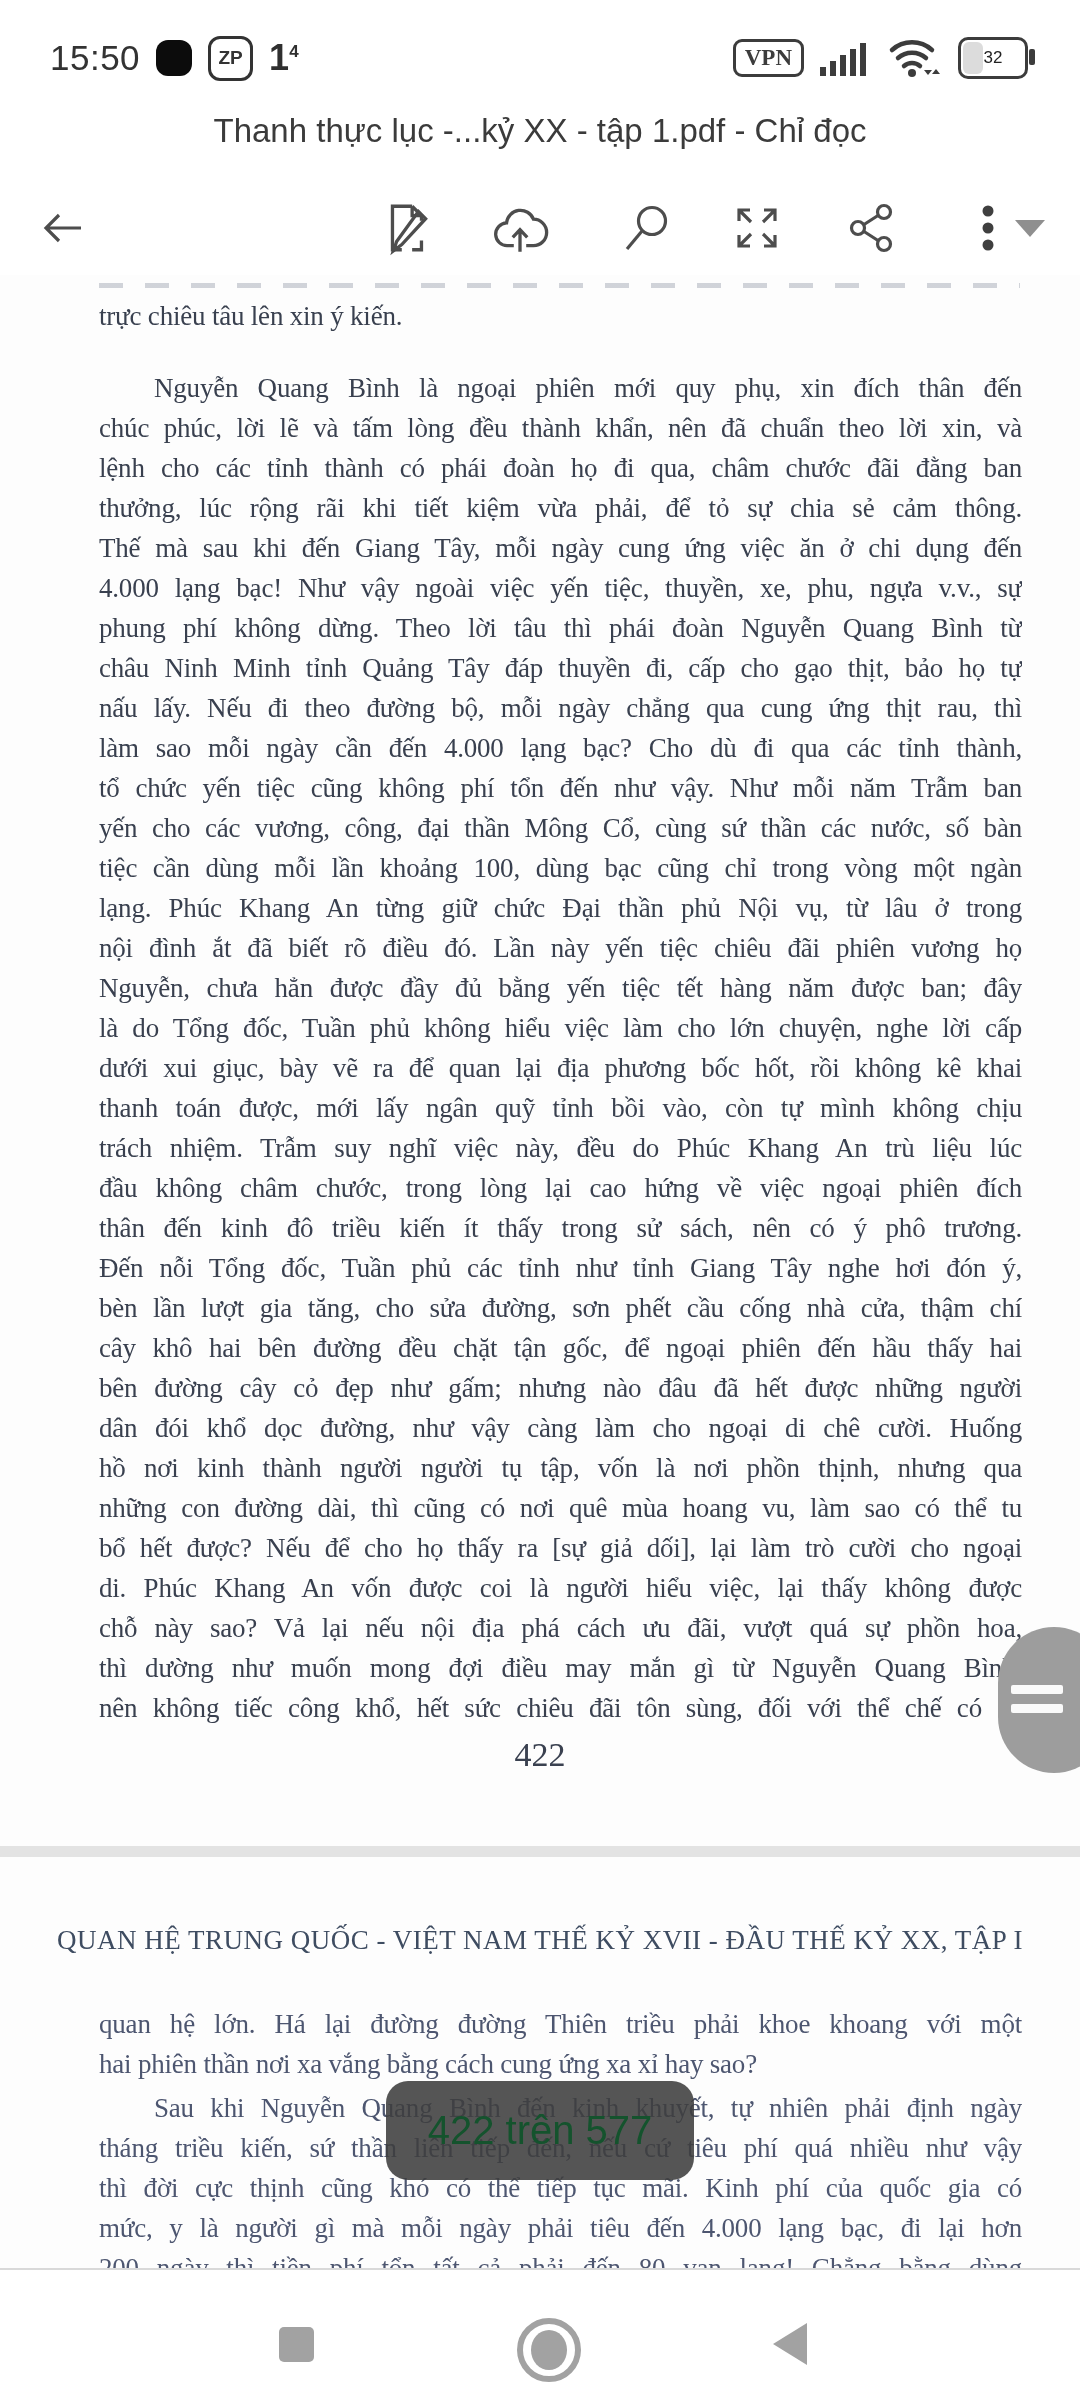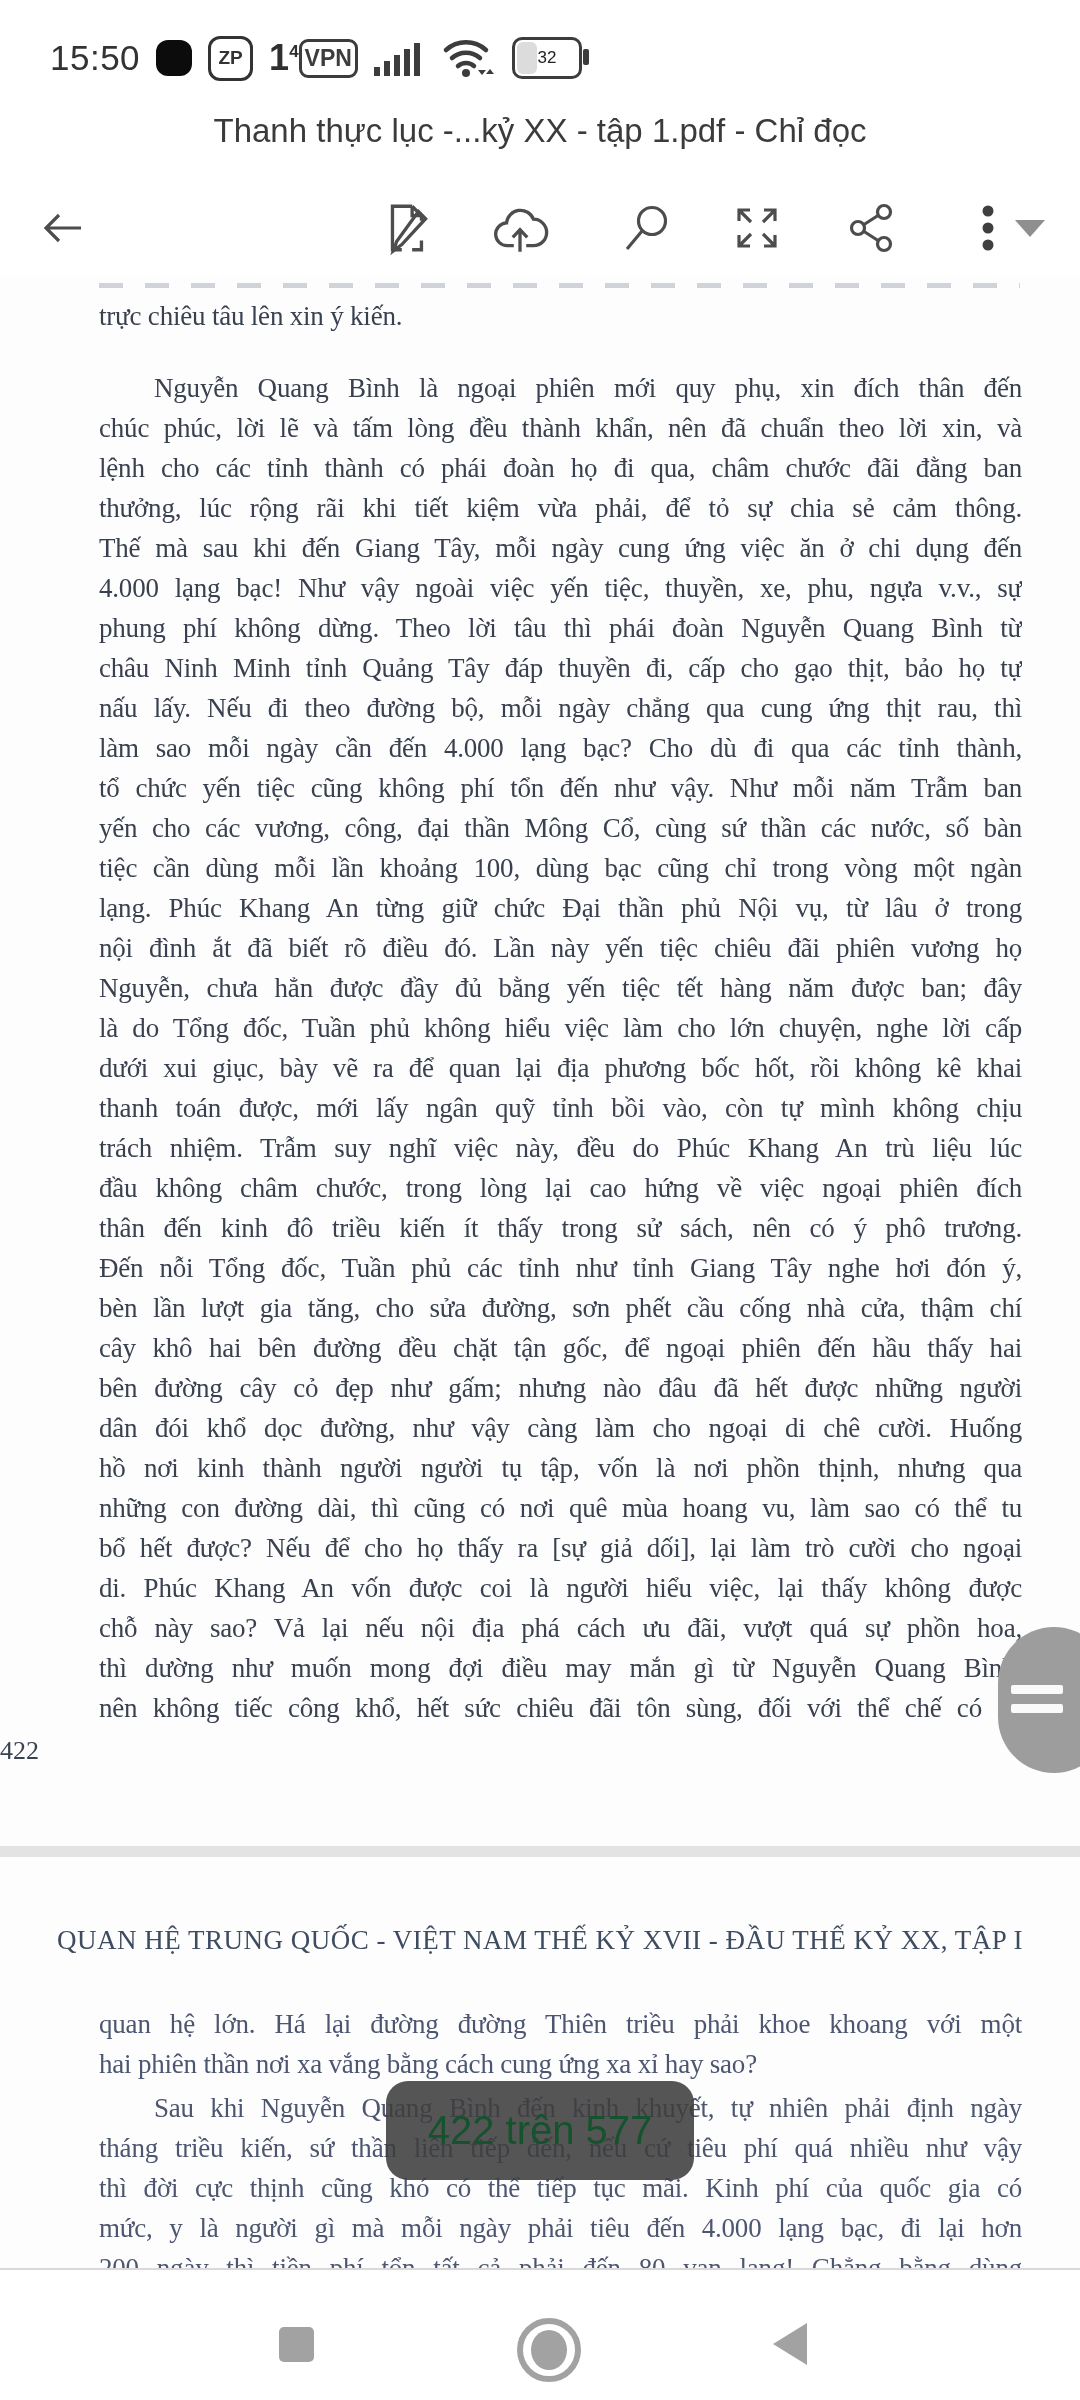--- a/index.html
+++ b/index.html
@@ -1,30 +1,30 @@
 <!DOCTYPE html>
 <html><head>
 <meta charset="utf-8">
 <style>
   html,body{margin:0;padding:0;background:#000;}
   .screen{position:relative;width:1080px;height:2400px;background:#fff;overflow:hidden;
           font-family:"Liberation Sans",sans-serif;}
   
   .statusbar{position:absolute;top:30px;left:50px;right:52px;height:56px;
-             display:flex;align-items:center;}
+             display:flex;align-items:center;justify-content:space-between;}
   .sb-left,.sb-right{display:flex;align-items:center;gap:16px;}
   .sb-time{font-size:35px;font-weight:500;color:#333;letter-spacing:0.5px;}
   .sb-blackapp{width:36px;height:36px;background:#0c0c0c;border-radius:12px;}
   .sb-zp{width:39px;height:39px;border:3.5px solid #333;border-radius:12px;
          display:flex;align-items:center;justify-content:center;
          font-size:19px;font-weight:700;color:#333;}
   .sb-notif{font-size:36px;font-weight:700;color:#2f2f2f;line-height:1;}
   .sb-notif sup{font-size:17px;font-weight:700;vertical-align:super;}
-  .sb-vpn{border:3.5px solid #3c3c3c;border-radius:9px;padding:3px 3px;
-          font-size:23px;font-weight:700;color:#3c3c3c;}
+  .sb-vpn{border:3.5px solid #3c3c3c;border-radius:9px;padding:3px 9px;
+          font-size:23px;font-weight:700;color:#3c3c3c;font-family:Liberation Serif, serif;}
   .sb-batt{position:relative;width:64px;height:36px;border:3.5px solid #3c3c3c;border-radius:10px;
            display:flex;align-items:center;justify-content:center;}
   .sb-batt .fill{position:absolute;left:2px;top:2px;bottom:2px;width:20px;background:#dcdcdc;border-radius:6px;}
   .sb-batt .pct{position:relative;font-size:17px;color:#222;}
   .sb-batt .nub{position:absolute;right:-10px;top:9px;width:6px;height:16px;background:#3c3c3c;border-radius:2px;}
   
   .doc-title{position:absolute;top:112px;left:0;right:0;text-align:center;
              font-size:33px;color:#3b3b3b;}
   
   .toolbar{position:absolute;top:196px;left:0;right:0;height:64px;}
@@ -37,22 +37,22 @@
   .page-text{position:absolute;left:99px;right:58px;
              font-family:"Liberation Serif","DejaVu Serif",serif;
              font-size:27px;letter-spacing:-0.2px;color:#39404f;}
   .p1{top:21px;}
   .p2{top:1729px;color:#4d5670;}
   .line{height:40px;line-height:40px;text-align:justify;text-align-last:justify;overflow:hidden;}
   .line.end{text-align-last:left;}
   .line.indent{text-indent:55px;}
   .line.para{margin-top:32px;}
   .line.para2{margin-top:4px;}
-  .page-number{position:absolute;top:1461px;left:0;right:0;text-align:left;
-               font-family:"Liberation Serif","DejaVu Serif",serif;font-size:26px;color:#3a4150;}
+  .page-number{position:absolute;top:1461px;left:0;right:0;text-align:center;
+               font-family:"Liberation Serif","DejaVu Serif",serif;font-size:34px;color:#3a4150;}
   .page-gap{position:absolute;top:1571px;left:0;right:0;height:11px;background:#e3e3e3;}
   .running-header{position:absolute;top:1650px;left:40px;right:40px;text-align:center;
                   font-family:"Liberation Serif","DejaVu Serif",serif;
                   font-size:27px;letter-spacing:0.5px;color:#3e4c61;}
   
   .scroll-pill{position:absolute;top:1627px;right:-30px;width:112px;height:146px;
                border-radius:56px;background:#9d9d9d;}
   .scroll-pill .bar{position:absolute;left:13px;width:52px;height:9px;border-radius:2px;background:#fafafa;}
   .scroll-pill .bar.b1{top:58px;} .scroll-pill .bar.b2{top:77px;}
   

